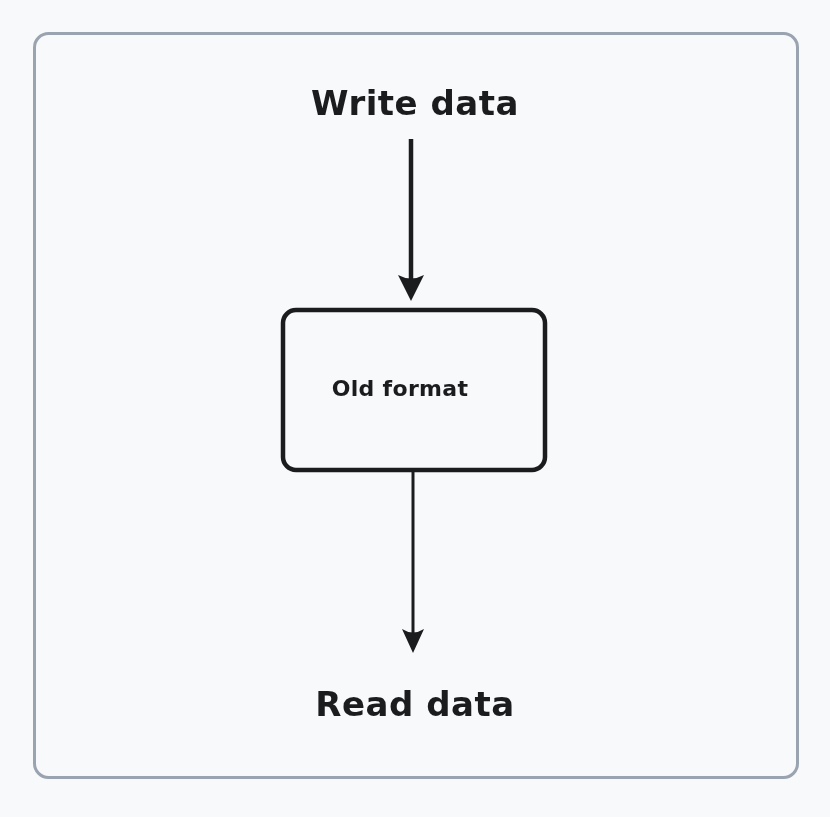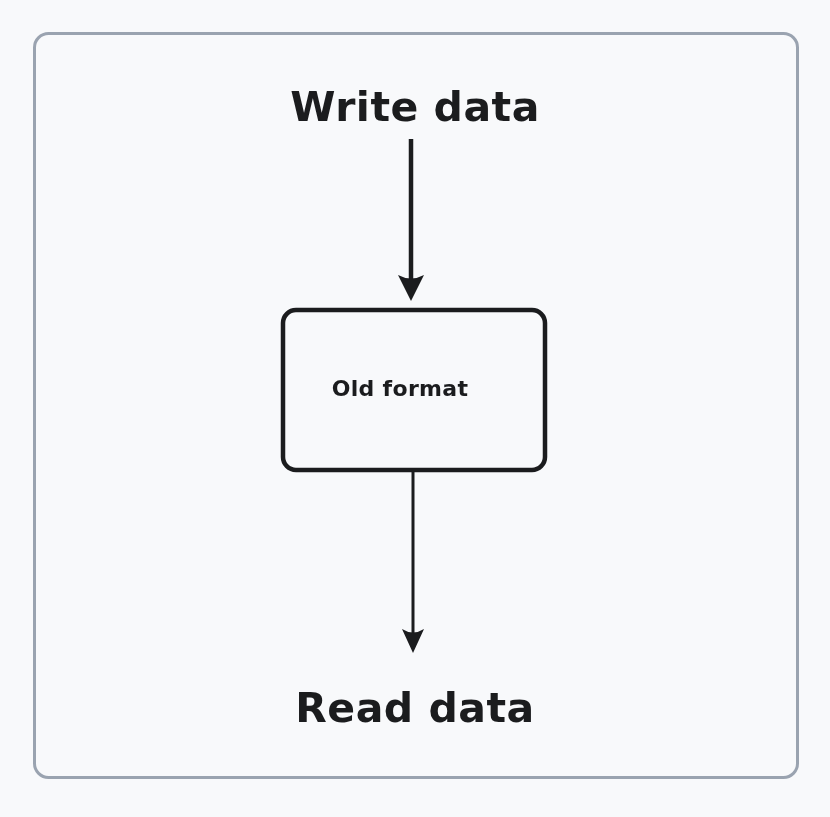--- a/index.html
+++ b/index.html
@@ -31,21 +31,21 @@
   .node-label,
   .edge-label {
     position: absolute;
     white-space: nowrap;
     color: #1b1c1e;
     font-family: "DejaVu Sans", sans-serif;
     font-weight: bold;
     -webkit-font-smoothing: antialiased;
   }
   .label-big {
-    font-size: 41px;
+    font-size: 34px;
     letter-spacing: 0.5px;
   }
   .label-small {
     font-size: 22px;
     letter-spacing: 0.3px;
   }
   #label-write {
     left: 0;
     top: 83px;
     width: 830px;

